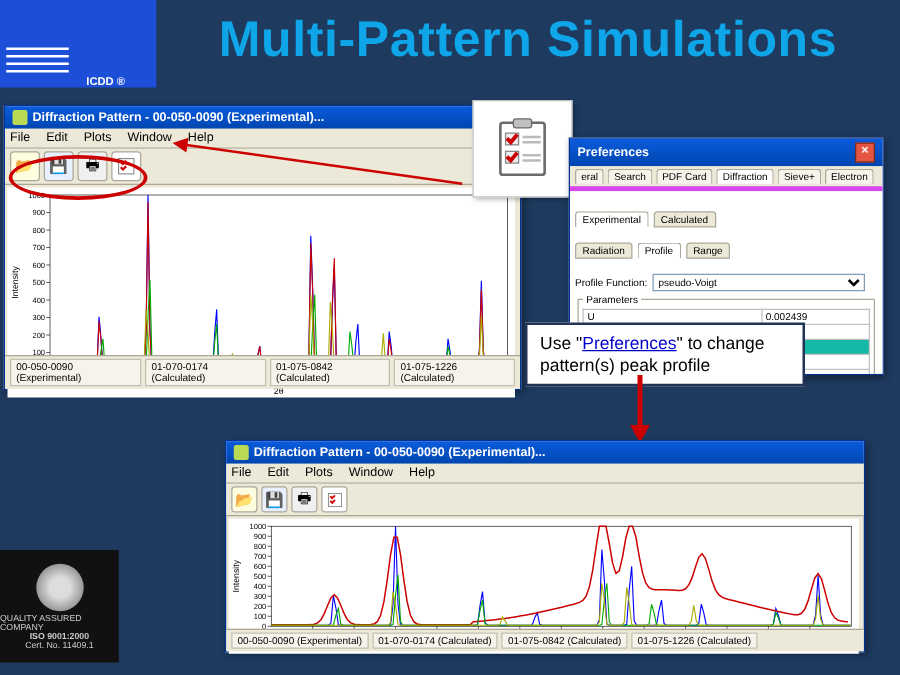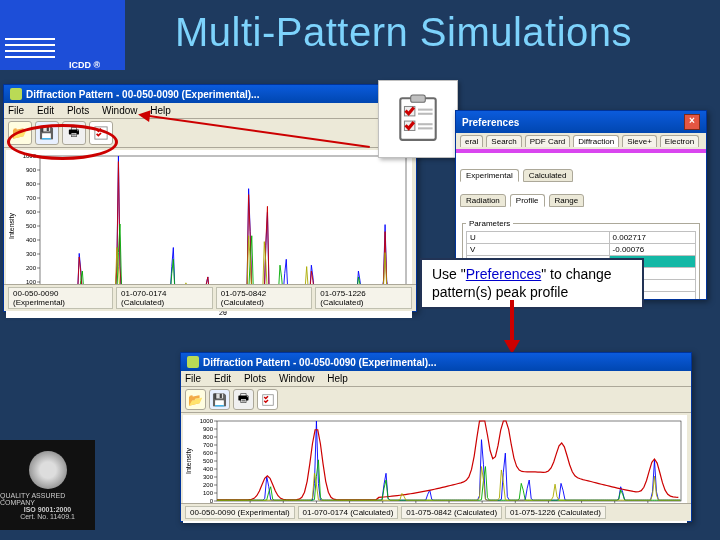--- a/index.html
+++ b/index.html
@@ -1,16 +1,16 @@
 <!DOCTYPE html>
 <html><head>
 <meta charset="utf-8">
 <style>
 html,body{margin:0;padding:0;width:720px;height:540px;background:#1e3a5f;font-family:Tahoma,Verdana,sans-serif;overflow:hidden}
-.slide-title{position:absolute;left:175px;top:10px;color:#7dd3fc;font-size:40px;font-weight:400;letter-spacing:0.5px}
+.slide-title{position:absolute;left:175px;top:10px;color:#0ea5e9;font-size:40px;font-weight:700;letter-spacing:0.5px}
 .logo-area{position:absolute;left:0;top:0;width:125px;height:70px;background:#1d4ed8;display:flex;align-items:flex-end}
 .logo-lines{position:relative;width:60px;height:40px;margin-left:5px}
 .logo-lines div{position:absolute;background:#fff;height:2px;width:50px}
 .logo-lines .l1{top:8px}
 .logo-lines .l2{top:14px}
 .logo-lines .l3{top:20px}
 .logo-lines .l4{top:26px}
 .logo-text{color:#fff;font-size:9px;font-weight:bold;margin-left:4px}
 
 
@@ -216,27 +216,33 @@
   <div class="pref-body">
     <div class="pref-subtabs">
       <span class="active">Experimental</span>
       <span>Calculated</span>
     </div>
     <div class="pref-subtabs">
       <span>Radiation</span>
       <span class="active">Profile</span>
       <span>Range</span>
     </div>
+    <div class="profile-row">
+      <span>Profile Function:</span>
+      <select>
+        <option>pseudo-Voigt</option>
+      </select>
+    </div>
     <fieldset class="param-box">
       <legend>Parameters</legend>
       <table class="param-table">
         <tbody>
         <tr>
               <td>U</td>
-              <td>0.002717</td>
+              <td>0.002439</td>
             </tr>
         <tr>
               <td>V</td>
               <td>-0.00076</td>
             </tr>
         <tr>
               <td>W</td>
               <td class="dark">0.0205</td>
             </tr>
         <tr>

